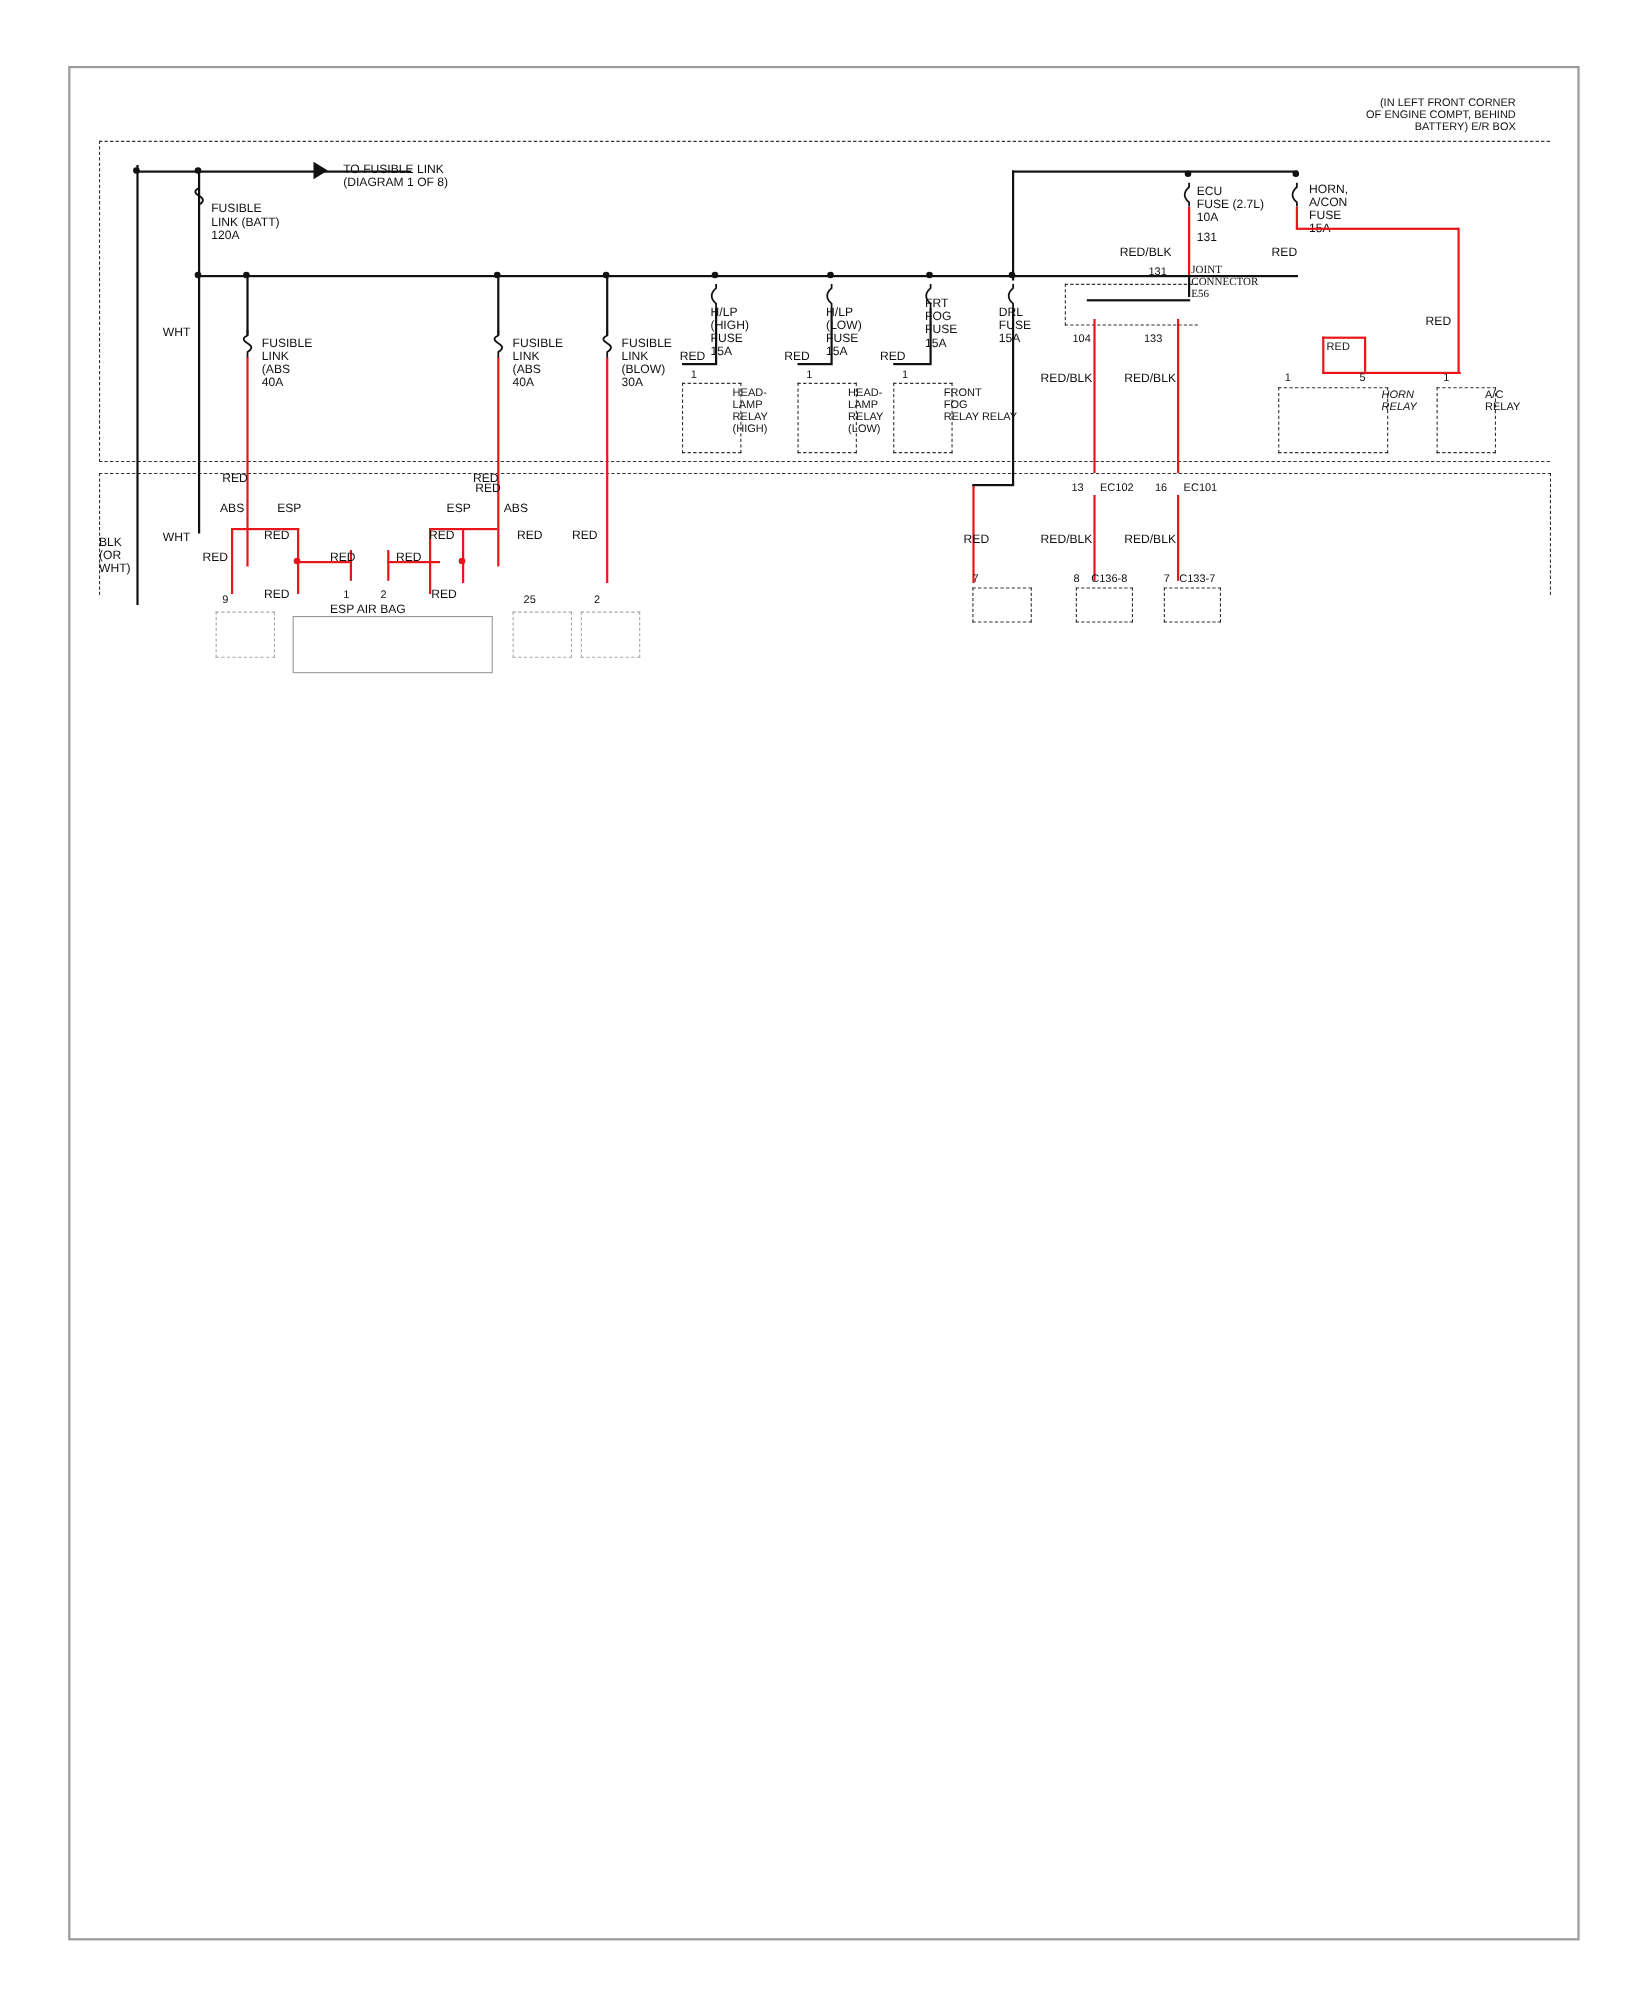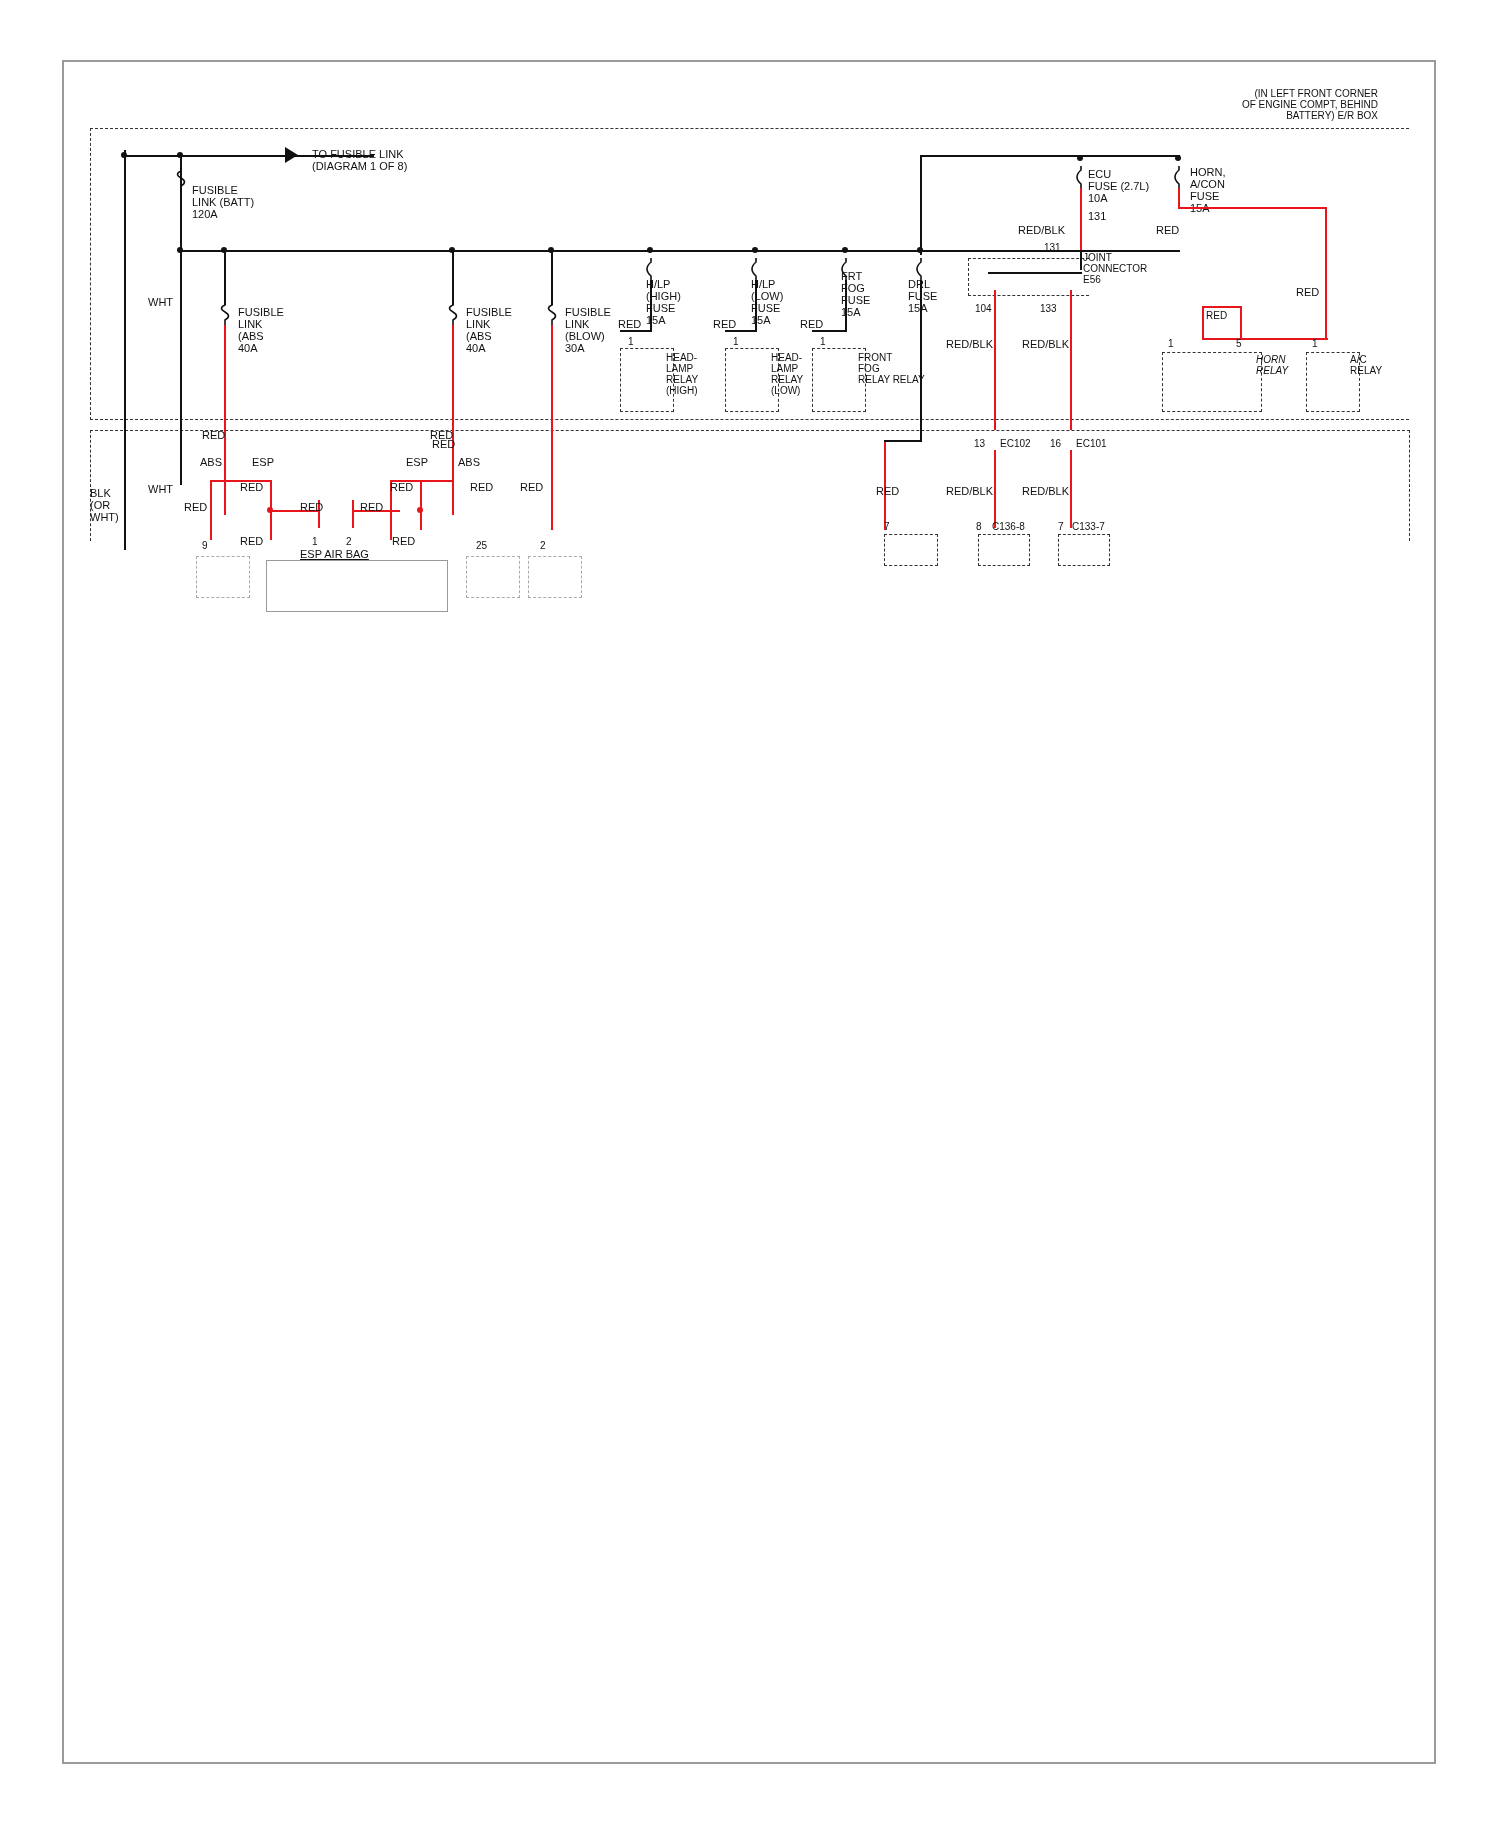--- a/index.html
+++ b/index.html
@@ -250,21 +250,21 @@
   <div class="dot" style="left:1077px;top:155px;"></div>
   <div class="lbl" style="left:1088px;top:168px;">ECU
 FUSE (2.7L)
 10A</div>
   <div class="lbl" style="left:1088px;top:210px;" style2="">131</div>
   <div class="wire v red" style="left:1080px;top:188px;height:62px;"></div>
   <div class="lbl" style="left:1018px;top:224px;">RED/BLK</div>
 
   <div class="conn" style="left:968px;top:258px;width:120px;height:36px;border-right:none;"></div>
   <div class="lbl sm" style="left:1044px;top:242px;">131</div>
-  <div class="lbl sm" style="left:1083px;top:252px;">JOINT
+  <div class="lbl sm" style="left:1083px;top:240px;font-family:Liberation Serif, serif;">JOINT
 CONNECTOR
 E56</div>
   <div class="wire v blk" style="left:1080px;top:250px;height:20px;"></div>
   <div class="wire h blk" style="left:988px;top:272px;width:94px;"></div>
   <div class="lbl sm" style="left:975px;top:303px;">104</div>
   <div class="lbl sm" style="left:1040px;top:303px;">133</div>
 
   <div class="wire v red" style="left:994px;top:290px;height:140px;"></div>
   <div class="wire v red" style="left:1070px;top:290px;height:140px;"></div>
   <div class="lbl" style="left:946px;top:338px;">RED/BLK</div>
@@ -347,21 +347,21 @@
   <div class="lbl" style="left:392px;top:535px;">RED</div>
   <div class="lbl" style="left:520px;top:481px;">RED</div>
   <div class="lbl" style="left:432px;top:438px;">RED</div>
 
   <div class="lbl sm" style="left:202px;top:540px;">9</div>
   <div class="lbl sm" style="left:312px;top:536px;">1</div>
   <div class="lbl sm" style="left:346px;top:536px;">2</div>
   <div class="lbl sm" style="left:476px;top:540px;">25</div>
   <div class="lbl sm" style="left:540px;top:540px;">2</div>
 
-  <div class="lbl" style="left:300px;top:548px;text-decoration:underline;">ESP AIR BAG</div>
+  <div class="lbl" style="left:300px;top:548px;">ESP AIR BAG</div>
   <div class="conn" style="left:266px;top:560px;width:180px;height:50px;border-style:solid;border-color:#999;"></div>
 
   <div class="conn" style="left:196px;top:556px;width:52px;height:40px;border-color:#aaa;"></div>
   <div class="conn" style="left:466px;top:556px;width:52px;height:40px;border-color:#aaa;"></div>
   <div class="conn" style="left:528px;top:556px;width:52px;height:40px;border-color:#aaa;"></div>
 
   <div class="dot" style="left:177px;top:247px;"></div>
   <div class="dot" style="left:121px;top:152px;"></div>
 
 </div>

